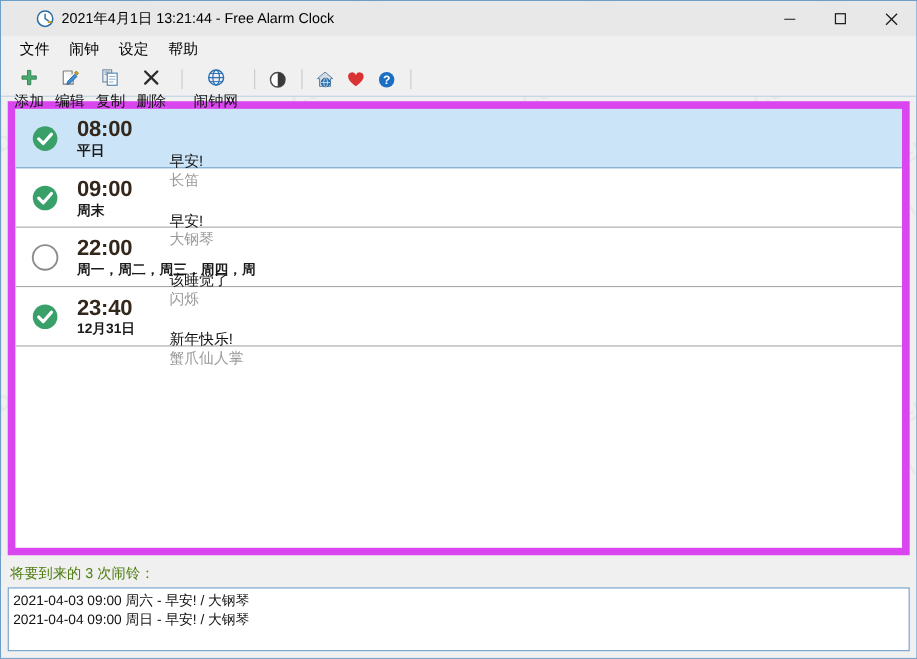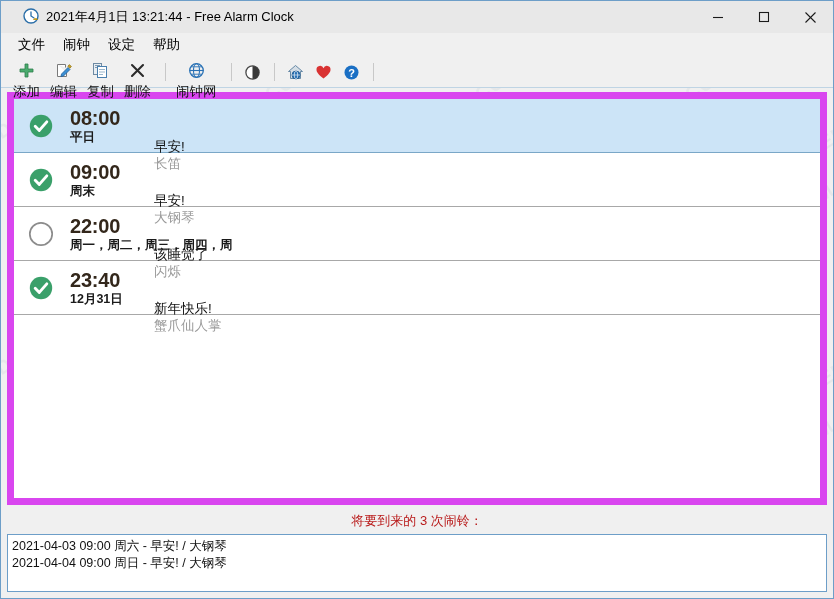--- a/index.html
+++ b/index.html
@@ -51,25 +51,26 @@
     height: 32px;
     flex: 0 0 32px;
     background: #e8e8e8;
     display: flex;
     align-items: center;
     position: relative;
     z-index: 60;
   }
   #title-left {
     display: flex;
-    align-items: flex-start;
-    padding-left: 22px;
+    align-items: flex-end;
+    padding-left: 3px;
     gap: 6px;
     flex: 1 1 auto;
     min-width: 0;
+    margin-left: 29px;
   }
   #title-text {
     font-size: 13px;
     color: #000;
     white-space: nowrap;
     font-family: "Liberation Sans", sans-serif;
   }
   .app-icon {
     width: 17px;
     height: 17px;
@@ -248,24 +249,23 @@
   
   #statusarea {
     flex: 0 0 auto;
     padding: 4px 6px 6px 6px;
     background: #f0f0f0;
     position: relative;
     z-index: 55;
   }
   #upcoming-label {
     font-size: 13px;
-    color: #b91c1c;
+    color: #4d7c0f;
     padding: 3px 2px 4px 2px;
     font-family: "Liberation Sans", sans-serif;
-    text-align: center;
   }
   #upcoming-box {
     border: 1px solid #6d9ec8;
     background: #ffffff;
     height: 58px;
     box-sizing: border-box;
     padding: 3px 4px;
     overflow: hidden;
   }
   .upcoming-line {

